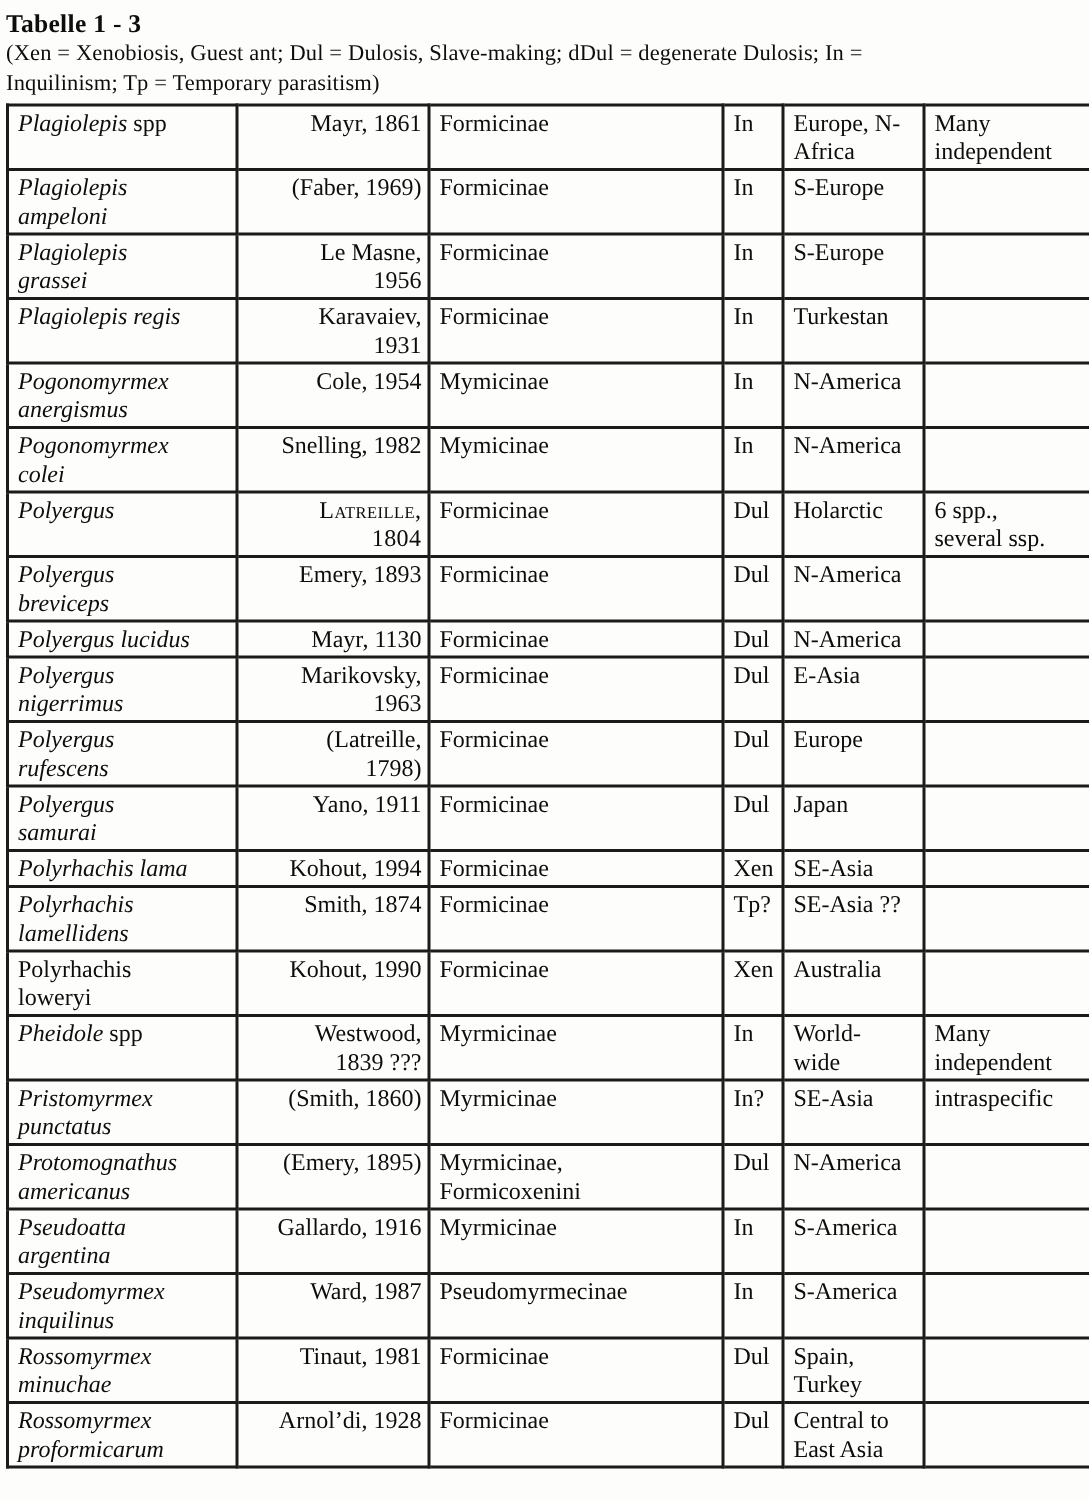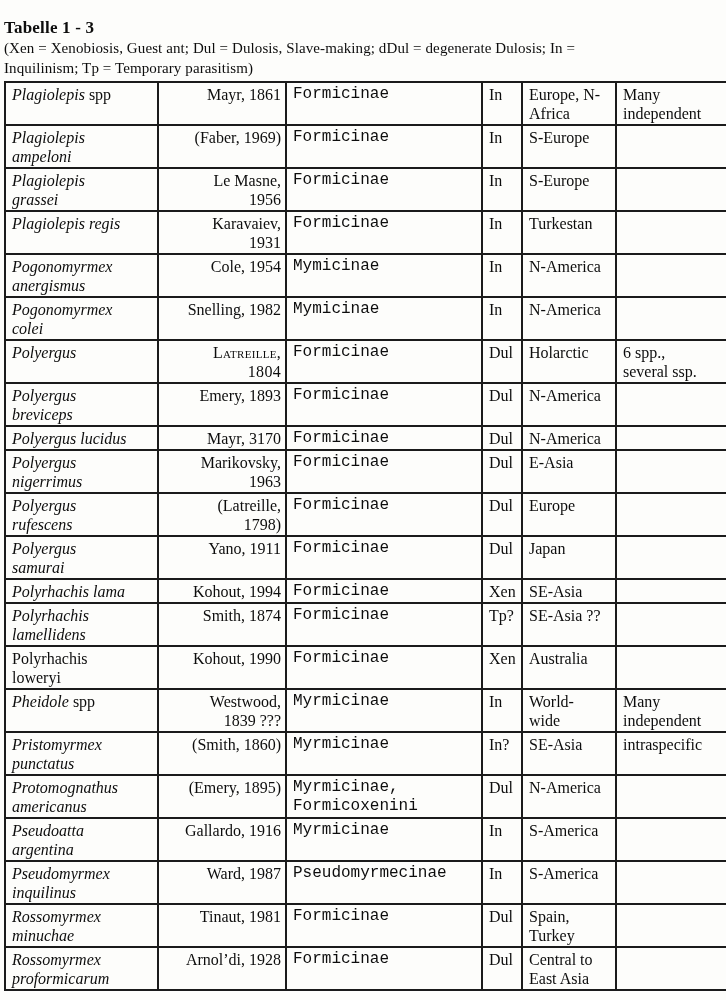--- a/index.html
+++ b/index.html
@@ -4,21 +4,21 @@
 <style>
   html,body{margin:0;padding:0;}
   body{background:#ffffff;}
   .page{
     position:relative;
     width:726px;height:1000px;
     box-sizing:border-box;
     background:#fdfdfb;
     color:#0d0d0d;
     font-family:"Liberation Serif","DejaVu Serif",serif;
-    padding:17px 2px 0 4px;
+    padding:5px 2px 0 4px;
     overflow:hidden;
   }
   .doc-title{
     font-weight:bold;
     font-size:17px;
     line-height:21px;
     letter-spacing:0.2px;
   }
   .doc-caption{
     font-size:15px;
@@ -36,21 +36,21 @@
     border:2px solid #1b1b1b;
     vertical-align:top;
     font-size:16px;
     line-height:19px;
     padding:2px 4px 1px 6px;
     white-space:pre-line;
     overflow:hidden;
   }
   .c-species{width:153px;}
   .c-author{width:128px;text-align:right;}
-  .c-subfamily{width:196px;font-family:Liberation Mono, monospace;}
+  .c-subfamily{width:196px;}
   .c-type{width:40px;}
   .c-region{width:94px;}
   .c-notes{width:127px;}
   .it{font-style:italic;font-family:Liberation Serif, serif;}
   .sc{font-variant:small-caps;letter-spacing:0.3px;}
 </style>
 </head>
 <body>
 
 <div class="page">
@@ -138,21 +138,21 @@
       <td class="c-species"><span class="it">Polyergus
 breviceps</span><span></span></td>
       <td class="c-author">Emery, 1893</td>
       <td class="c-subfamily">Formicinae</td>
       <td class="c-type">Dul</td>
       <td class="c-region">N-America</td>
       <td class="c-notes"></td>
     </tr>
         <tr>
       <td class="c-species"><span class="it">Polyergus lucidus</span><span></span></td>
-      <td class="c-author">Mayr, 3170</td>
+      <td class="c-author">Mayr, 1130</td>
       <td class="c-subfamily">Formicinae</td>
       <td class="c-type">Dul</td>
       <td class="c-region">N-America</td>
       <td class="c-notes"></td>
     </tr>
         <tr>
       <td class="c-species"><span class="it">Polyergus
 nigerrimus</span><span></span></td>
       <td class="c-author">Marikovsky,
 1963</td>

